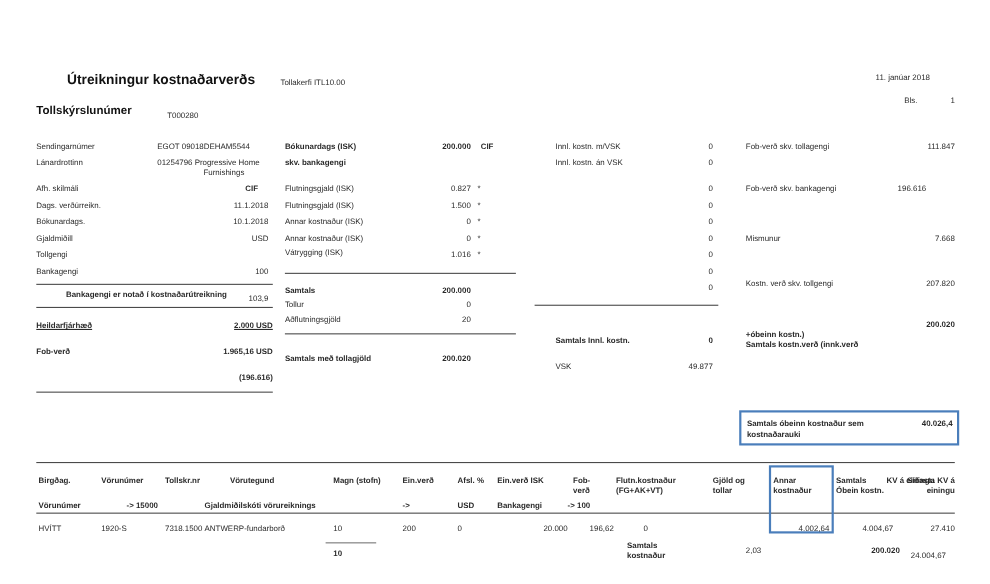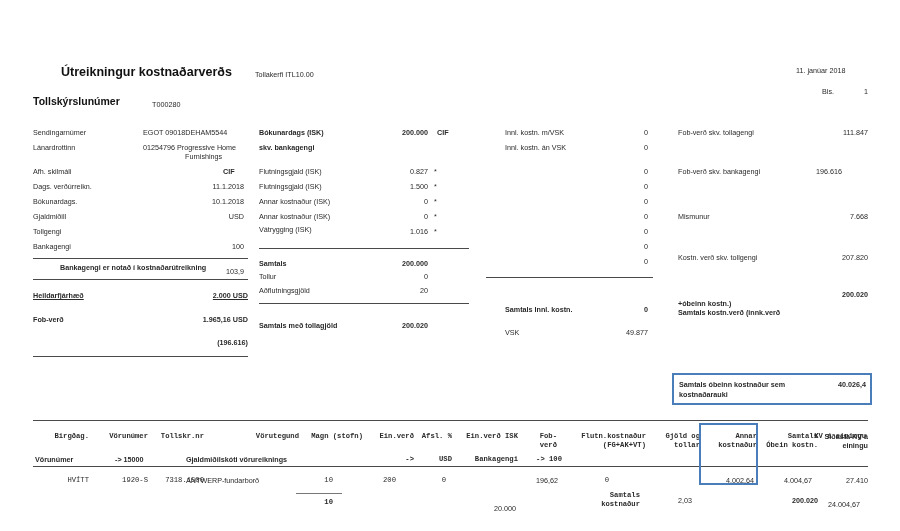--- a/index.html
+++ b/index.html
@@ -24,21 +24,21 @@
   
   .t {
     position: absolute;
     font-size: 7.2px;
     line-height: 9px;
     white-space: nowrap;
     color: #2a2a2a;
   }
   .t.b { font-weight: bold; }
   .t.r { text-align: right; }
-  .t.c { text-align: right; font-family: Liberation Mono, monospace; }
+  .t.c { text-align: left; }
   .big {
     font-size: 12.5px;
     font-weight: bold;
     color: #111;
   }
   .mid {
     font-size: 10.5px;
     font-weight: bold;
     color: #111;
   }
@@ -234,21 +234,21 @@
 
   <div class="box-hl" style="left:699px; top:423px; width:59px; height:62px;"></div>
 
   <div class="t c" style="left:35px; top:476px; width:54px;">HVÍTT</div>
   <div class="t c" style="left:92px; top:476px; width:56px;">1920-S</div>
   <div class="t c" style="left:150px; top:476px; width:54px;">7318.1500</div>
   <div class="t" style="left:186px; top:476px;">ANTWERP-fundarborð</div>
   <div class="t c" style="left:303px; top:476px; width:30px;">10</div>
   <div class="t c" style="left:366px; top:476px; width:30px;">200</div>
   <div class="t c" style="left:416px; top:476px; width:30px;">0</div>
-  <div class="t r" style="left:452px; top:504px; width:64px;">20.000</div>
+  <div class="t r" style="left:452px; top:476px; width:64px;">20.000</div>
   <div class="t r" style="left:516px; top:476px; width:42px;">196,62</div>
   <div class="t c" style="left:585px; top:476px; width:24px;">0</div>
   <div class="t r" style="left:648px; top:476px; width:44px;margin-top:20px;">2,03</div>
   <div class="t r" style="left:700px; top:476px; width:54px;">4.002,64</div>
   <div class="t r" style="left:756px; top:476px; width:56px;">4.004,67</div>
   <div class="t r" style="left:800px; top:476px; width:60px;margin-top:24px;">24.004,67</div>
   <div class="t r" style="left:820px; top:476px; width:48px;">27.410</div>
 
   <div class="t b c" style="left:303px; top:498px; width:30px;">10</div>
   <div class="hr thin" style="left:296px; top:493px; width:46px;"></div>

